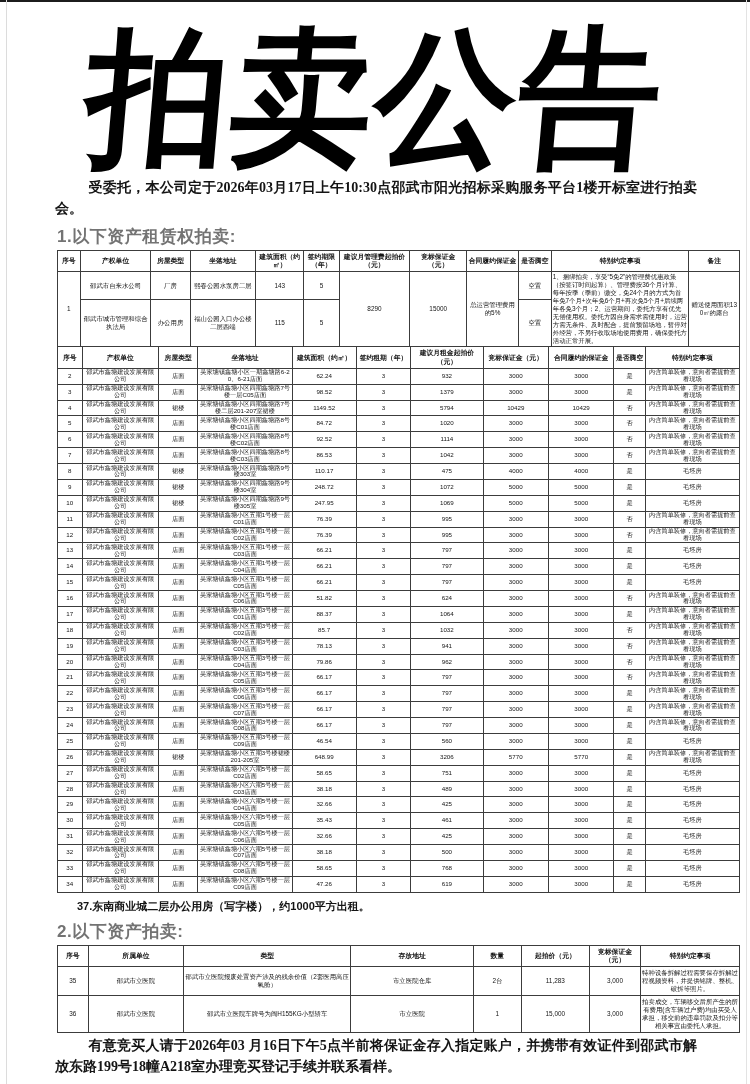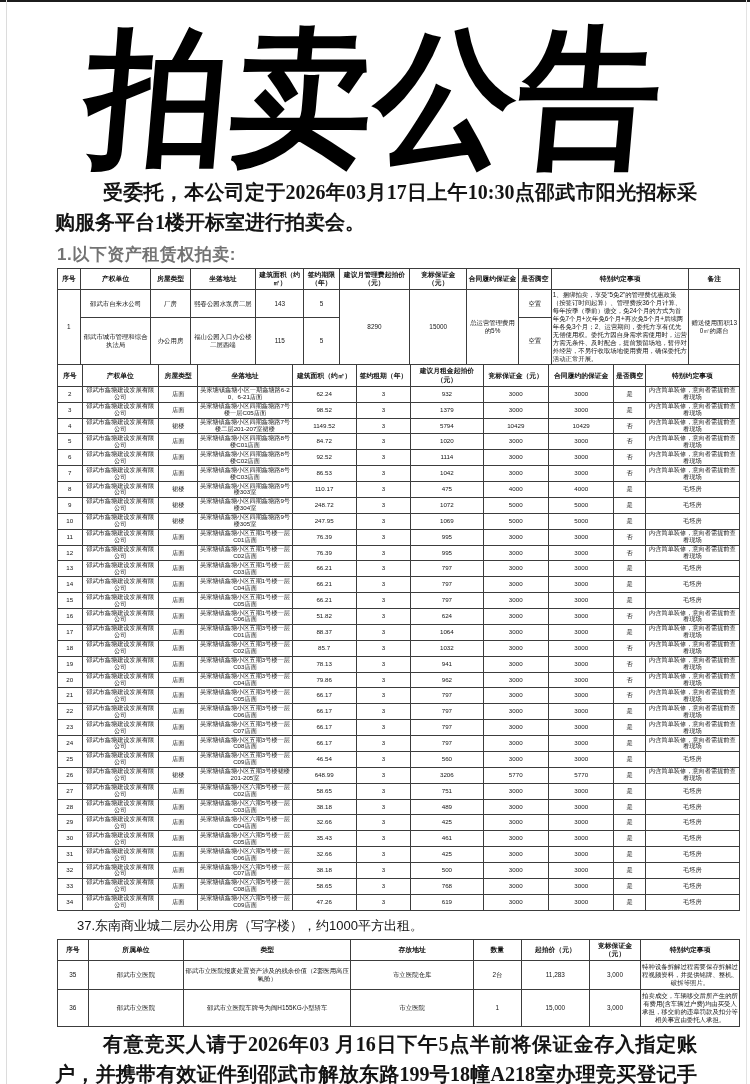--- a/index.html
+++ b/index.html
@@ -15,40 +15,40 @@
   .page { padding:0 5px 14px 5px; }
 
   .big-title {
     font-size:142px; font-weight:900; text-align:center; line-height:0.98;
     margin:26px 0 10px 0; letter-spacing:2px; color:#000;
     transform:skewX(-5deg) scaleY(1.04); transform-origin:center;
     font-family:"Liberation Sans","DejaVu Sans",sans-serif;
   }
   .para {
     font-family:"Liberation Serif","DejaVu Serif",serif;
-    font-weight:bold; font-size:20px; line-height:1.5;
+    font-weight:bold; font-size:14px; line-height:1.5;
     margin:2px 48px 4px 50px; text-align:justify; text-indent:2.4em;
   }
   .section-heading {
     font-size:17px; font-weight:900; margin:6px 0 2px 52px; color:#737373;
     letter-spacing:0.5px;
   }
   .tbl-wrap { margin:0 5px 0 52px; }
   table { border-collapse:collapse; width:100%; table-layout:fixed; }
   th, td {
     border:1px solid #3c3c3c; text-align:center; vertical-align:middle;
     padding:1px 1px; word-break:break-all;
   }
   #t1 th, #t2 th, #t3 th { font-size:6.8px; font-weight:bold; line-height:1.2; padding:2px 1px; }
   #t1 td { font-size:6.4px; line-height:1.25; }
   #t2 td { font-size:6.2px; line-height:1.12; padding:0.5px 1px; }
   #t3 td { font-size:6.4px; line-height:1.25; padding:2px 1px; }
   td.left { text-align:left; }
   #t2 { margin-top:-1px; }
-  .note37 { font-size:13px; margin:6px 16px 4px 72px; font-weight:normal; }
+  .note37 { font-size:11px; margin:6px 16px 4px 72px; font-weight:bold; }
 </style>
 </head>
 <body>
 
 <div class="edge-top"></div>
 
 <div class="page">
 
   <div class="big-title">拍卖公告</div>
 
@@ -572,20 +572,21 @@
             <td>3000</td>
             <td>是</td>
             <td>毛坯房</td>
           </tr>
         </tbody>
     </table>
   </div>
 
   <p class="note37">37.东南商业城二层办公用房（写字楼），约1000平方出租。</p>
 
+  <div class="section-heading">2.以下资产拍卖:</div>
 
   <div class="tbl-wrap">
     <table id="t3">
       <colgroup>
         <col style="width:4.5%">
           <col style="width:14.0%">
           <col style="width:24.5%">
           <col style="width:18.0%">
         <col style="width:7.0%">
           <col style="width:10.0%">

